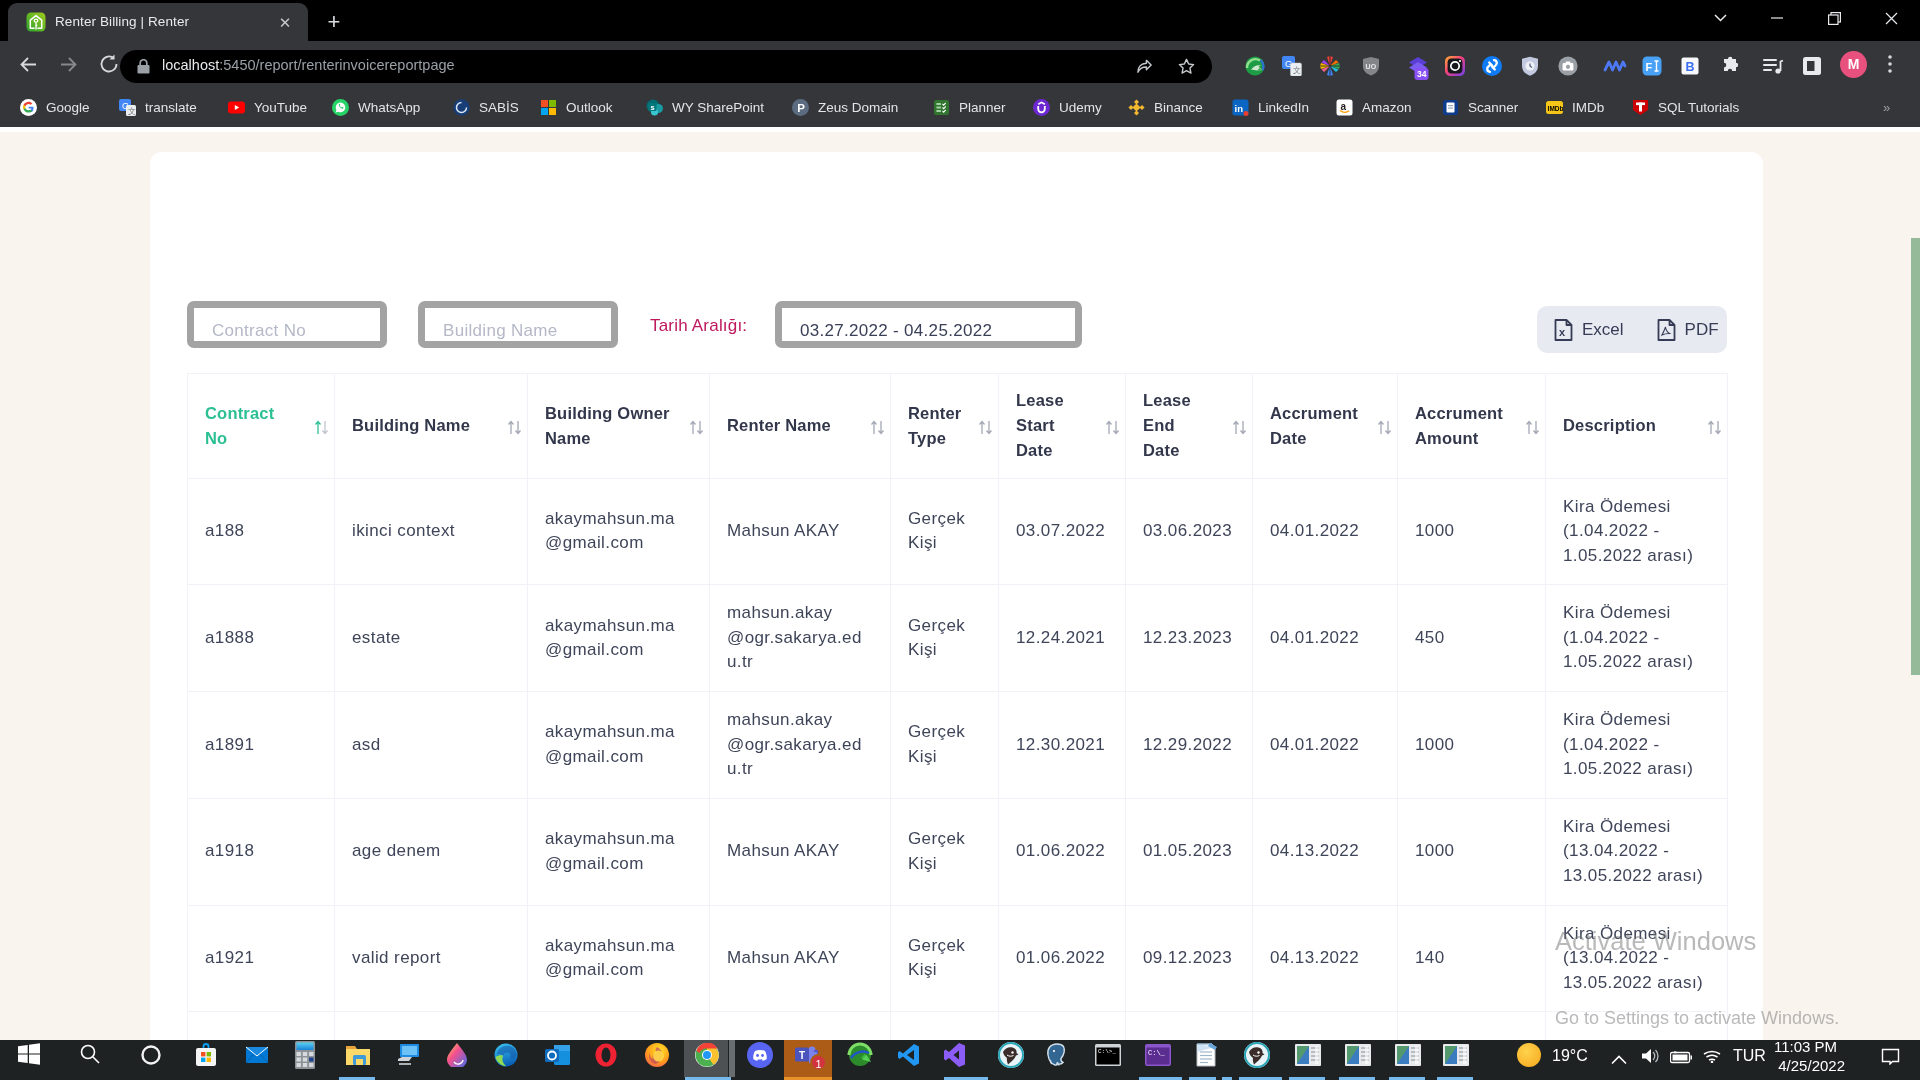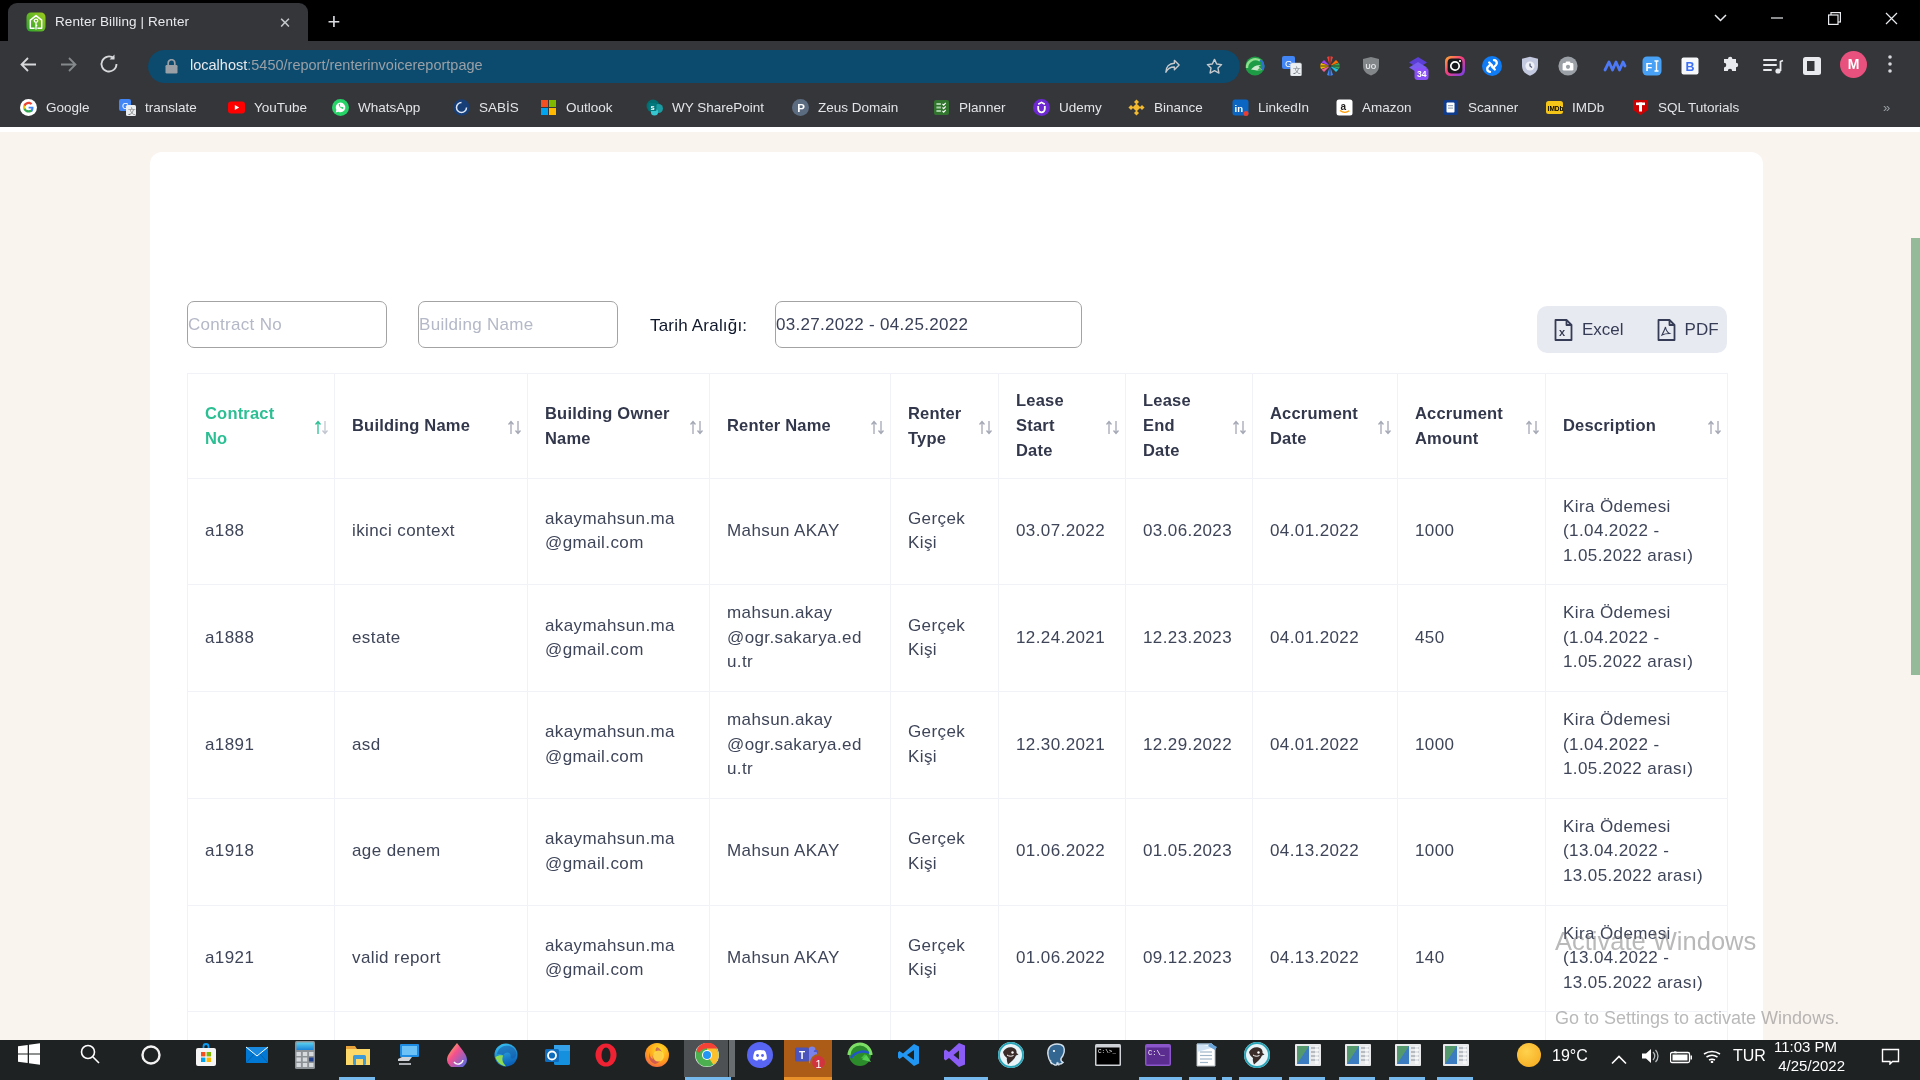--- a/index.html
+++ b/index.html
@@ -5,33 +5,33 @@
 * { margin:0; padding:0; box-sizing:border-box; }
 html,body { width:1920px; height:1080px; overflow:hidden; font-family:"Liberation Sans", sans-serif; }
 #win { position:relative; width:1920px; height:1080px; background:#faf4ef; }
 #tabstrip { position:absolute; top:0; left:0; width:1920px; height:41px; background:#000000; }
 #tab { position:absolute; top:3px; left:8px; width:300px; height:38px; background:#35363a; border-radius:9px 9px 0 0; }
 #tab .ttl { position:absolute; left:47px; top:11px; font-size:13.5px; color:#e8eaed; letter-spacing:0.1px; }
 #tab .cls { position:absolute; left:264px; top:7px; width:26px; height:26px; color:#c6c9cc; font-size:15px; text-align:center; line-height:26px; }
 #newtab { position:absolute; left:320px; top:9px; width:28px; height:28px; color:#dadce0; font-size:22px; font-weight:400; text-align:center; line-height:26px; }
 .winctl { position:absolute; top:0; height:36px; display:flex; align-items:center; justify-content:center; }
 #toolbar { position:absolute; top:41px; left:0; width:1920px; height:47px; background:#35363a; }
-#omni { position:absolute; left:148px; top:9px; width:1092px; height:33px; background:#0c4a6e; border-radius:17px; }
+#omni { position:absolute; left:120px; top:9px; width:1092px; height:33px; background:#000000; border-radius:17px; }
 #omni .url { position:absolute; left:42px; top:7px; font-size:14.5px; color:#9aa0a6; }
 #omni .url b { color:#e8eaed; font-weight:400; }
 #bookmarks { position:absolute; top:88px; left:0; width:1920px; height:39px; background:#35363a; }
 .bmitem { position:absolute; top:11px; display:flex; align-items:center; height:17px; }
 .bmitem .lbl { color:#e2e4e7; font-size:13.5px; margin-left:9px; white-space:nowrap; }
 #page { position:absolute; top:127px; left:0; width:1920px; height:913px; background:#faf4ef; overflow:hidden; }
 #pagetopstrip { position:absolute; top:0; left:0; width:1920px; height:5px; background:#ffffff; }
 #card { position:absolute; left:150px; top:25px; width:1613px; height:888px; background:#ffffff; border-radius:12px 12px 0 0; }
 #cardhead { position:absolute; left:0; top:0; width:1613px; height:90px; border-bottom:1px solid #eceef3; }
 #cardhead .title { position:absolute; left:70px; top:32px; font-size:20.5px; font-weight:700; color:#333950; letter-spacing:0; }
-.inp { position:absolute; height:47px; border:1px solid #a3a3a3; border-radius:7px; background:#fff; font-size:17px; color:#b4b8c7; line-height:45px; letter-spacing:0.3px; }
-#lblTarih { position:absolute; font-size:17px; font-weight:400; color:#0f172a; letter-spacing:0.2px; }
+.inp { position:absolute; height:47px; border:7px solid #a3a3a3; border-radius:7px; background:#fff; font-size:17px; color:#b4b8c7; line-height:45px; padding-left:18px; letter-spacing:0.3px; }
+#lblTarih { position:absolute; font-size:17px; font-weight:400; color:#be185d; letter-spacing:0.2px; }
 #dateinp { color:#3a4057; }
 #btngroup { position:absolute; left:1387px; top:154px; width:190px; height:47px; background:#e8eaf2; border-radius:10px; display:flex; align-items:center; }
 #tbl { position:absolute; left:37px; top:221px; width:1540px; }
 table { border-collapse:collapse; table-layout:fixed; width:1540px; }
 td, th { border:1px solid #f1f2f7; vertical-align:middle; font-weight:400; }
 tr { height:106.75px; }
 tr.hdr { height:104.5px; }
 th { text-align:left; padding-left:17px; padding-right:4px; font-size:16.5px; font-weight:700; color:#32374b; letter-spacing:0.2px; line-height:25px; position:relative; }
 th .arr { position:absolute; right:5px; top:50%; margin-top:-8px; height:17px; }
 th.green { color:#2cbf93; }

